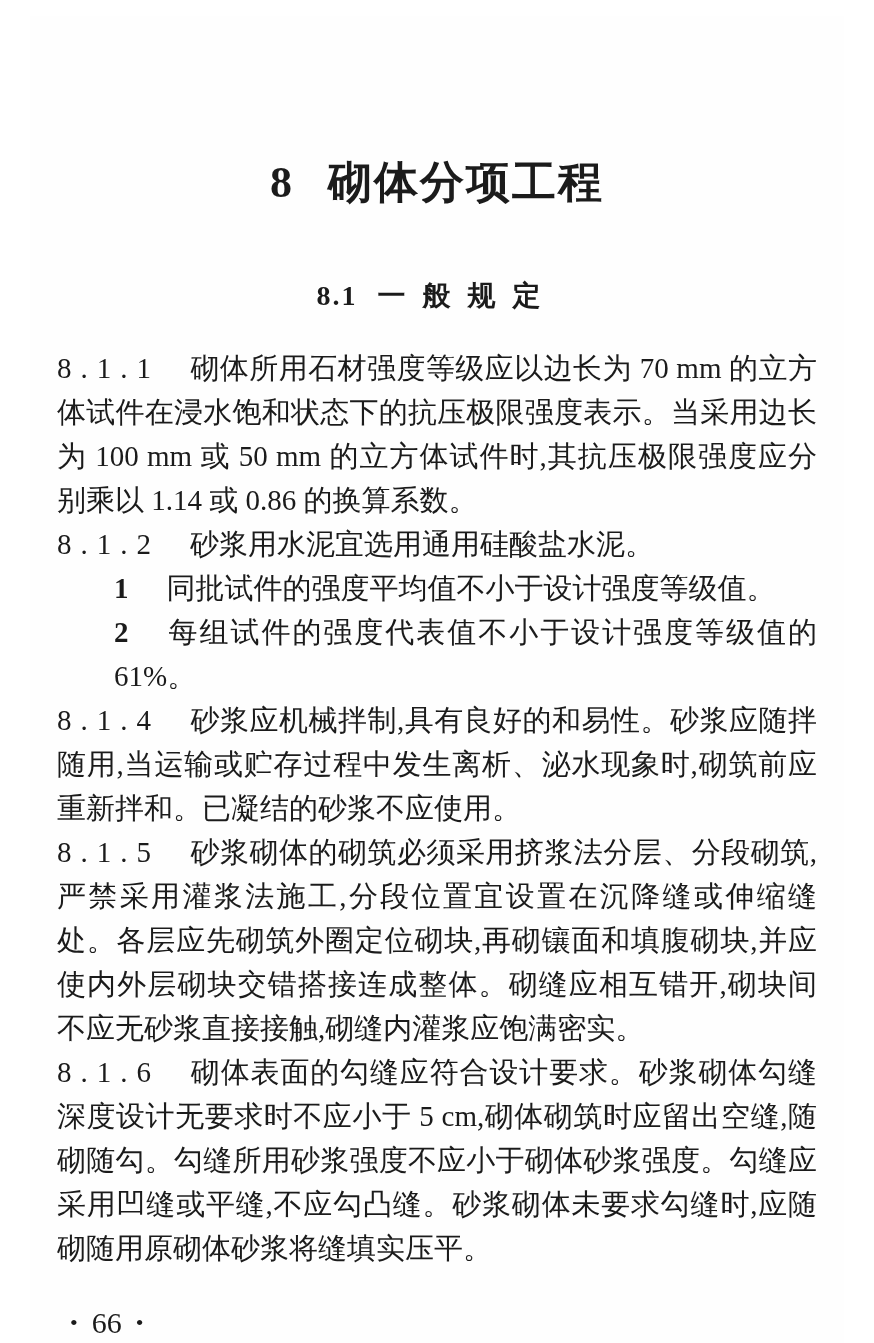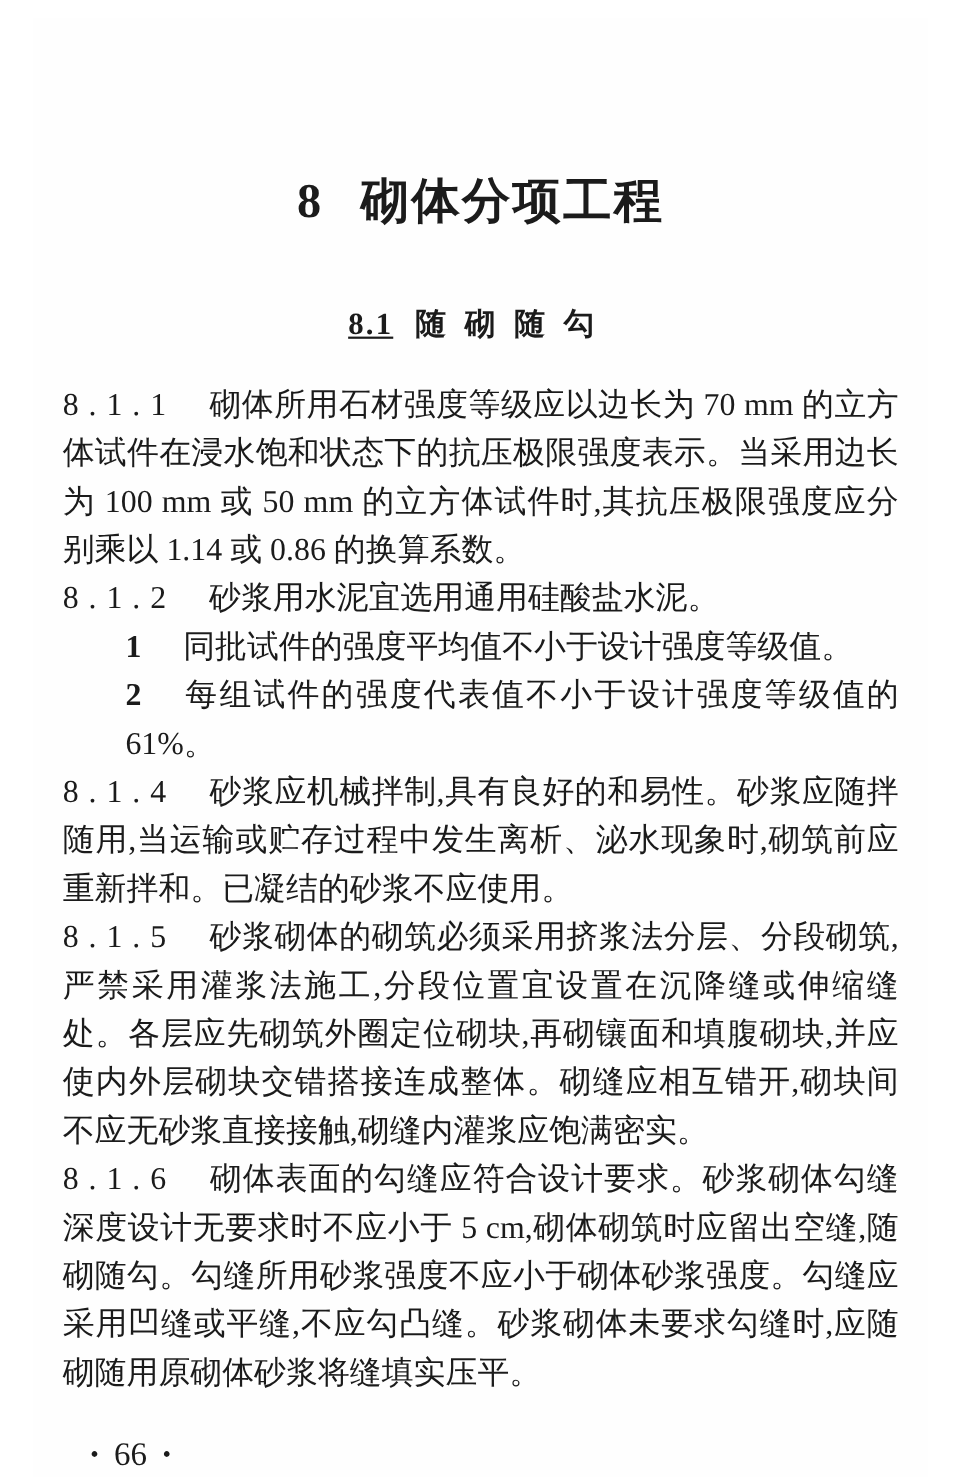--- a/index.html
+++ b/index.html
@@ -34,21 +34,20 @@
   .section-heading {
     margin: 70px 0 0 0;
     text-align: center;
     font-size: 28px;
     line-height: 1.2;
     font-weight: bold;
   }
   .section-heading .section-num {
     letter-spacing: 2px;
     margin-right: 20px;
-    text-decoration: underline;
   }
   .section-heading .section-name {
     letter-spacing: 17px;
   }
   .body-text {
     margin-top: 34px;
     font-size: 29px;
     line-height: 44px;
     text-align: justify;
     text-justify: inter-ideograph;
@@ -64,21 +63,21 @@
   }
   .sub-item {
     padding-left: 57px;
   }
   .item-num {
     font-weight: bold;
     margin-right: 38px;
   }
   .page-footer {
     position: absolute;
-    left: 52px;
+    left: 40px;
     bottom: 20px;
     font-size: 30px;
     line-height: 32px;
     letter-spacing: 0;
     white-space: nowrap;
   }
   .page-footer .dot {
     font-size: 22px;
     vertical-align: 3px;
   }
@@ -89,21 +88,21 @@
 </head>
 <body>
 
 <div class="page">
 
   <h1 class="chapter-title">
     <span class="chapter-num">8</span><span>砌体分项工程</span>
   </h1>
 
   <h2 class="section-heading">
-    <span class="section-num">8.1</span><span class="section-name">随砌随勾</span>
+    <span class="section-num">8.1</span><span class="section-name">一般规定</span>
   </h2>
 
   <div class="body-text">
 
     <p class="clause"><span class="clause-num">8.1.1</span><span>砌体所用石材强度等级应以边长为 70 mm 的立方体试件在浸水饱和状态下的抗压极限强度表示。当采用边长为 100 mm 或 50 mm 的立方体试件时,其抗压极限强度应分别乘以 1.14 或 0.86 的换算系数。</span></p>
 
     <p class="clause"><span class="clause-num">8.1.2</span><span>砂浆用水泥宜选用通用硅酸盐水泥。</span></p>
 
 
     <p class="sub-item"><span class="item-num">1</span><span>同批试件的强度平均值不小于设计强度等级值。</span></p>

